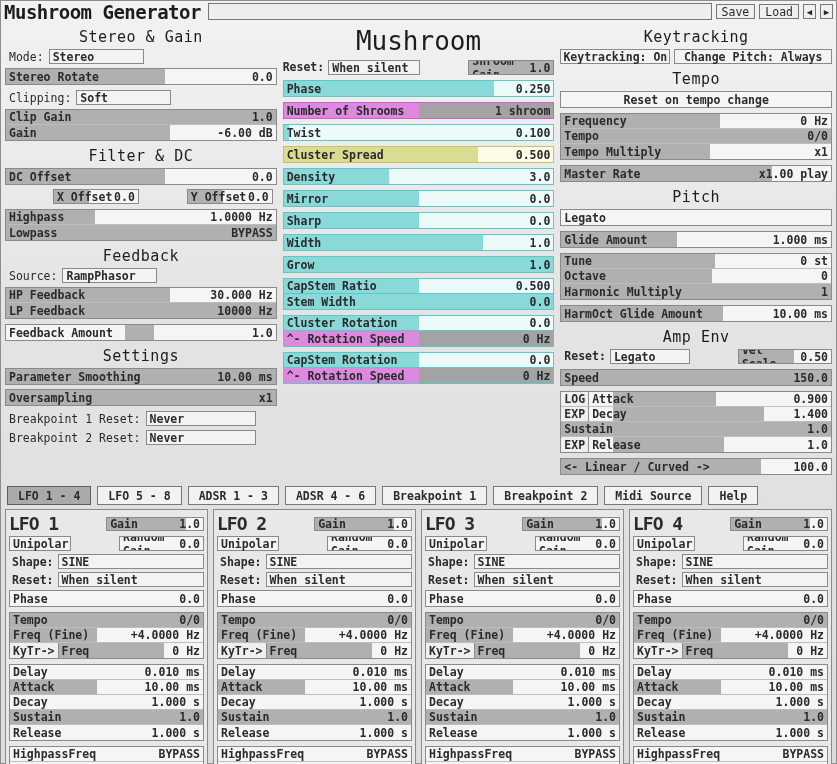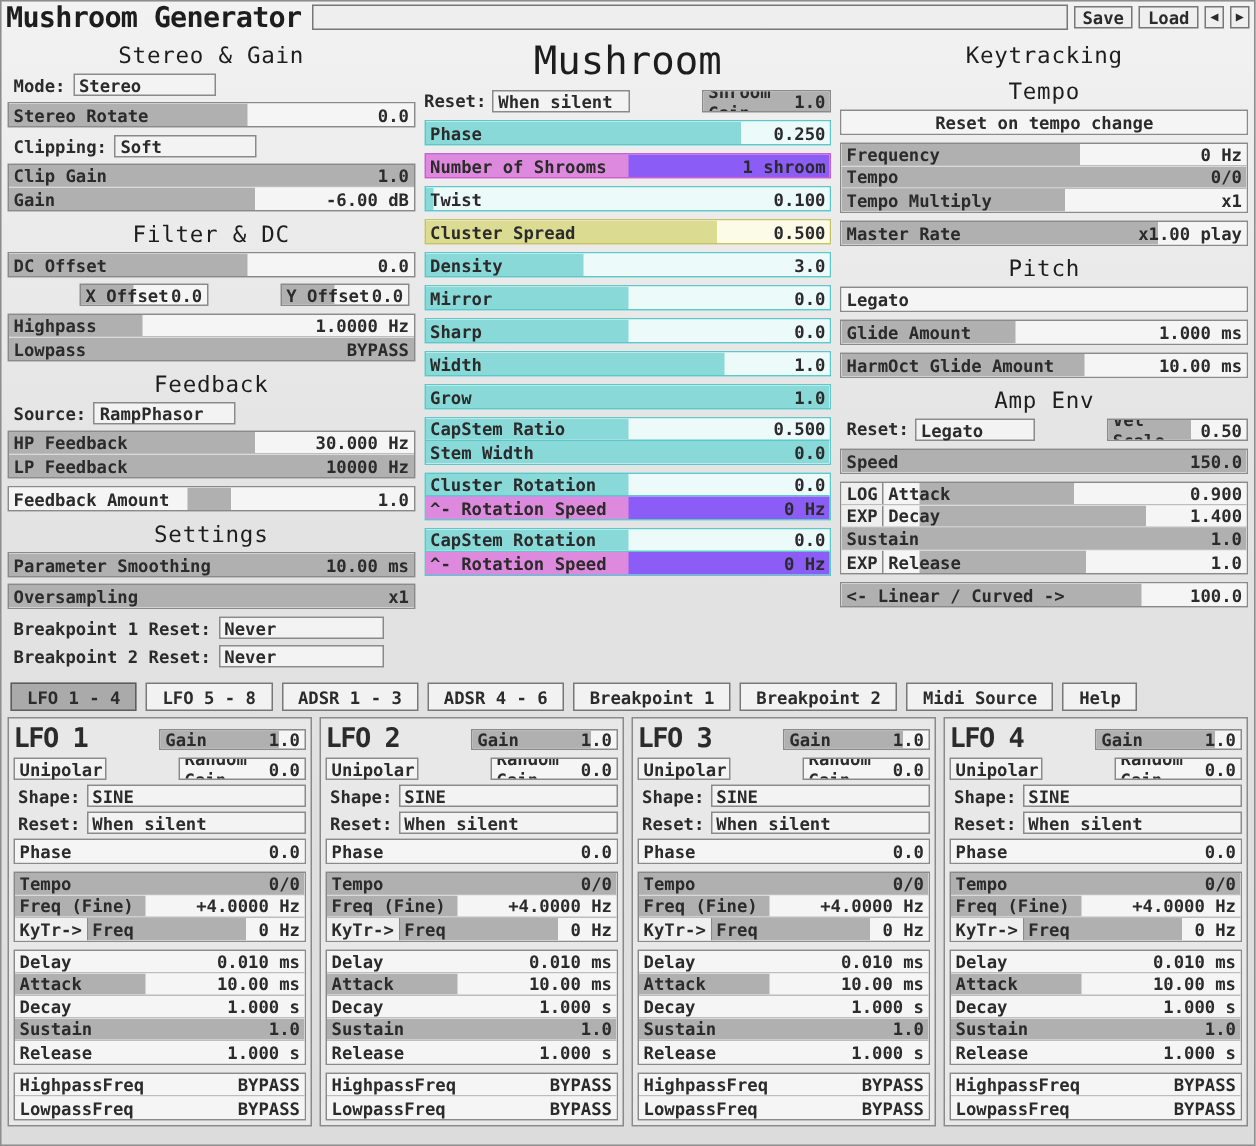--- a/index.html
+++ b/index.html
@@ -14,21 +14,21 @@
   
   #app{
     position:relative;width:837px;height:764px;
     background:linear-gradient(#f2f2f2,#e4e4e4 40%,#dcdcdc);
     border:1px solid #8d8d8d;box-sizing:border-box;
   }
   
   .titlebar{height:21px;display:flex;align-items:center;padding:0 3px;gap:4px;}
   .apptitle{font-size:19px;font-weight:bold;letter-spacing:-0.5px;color:#1d1d1d;white-space:nowrap;}
   .preset-slot{flex:1;height:15px;background:#eeeeee;border:1px solid #777;margin-left:3px;}
-  .tb-btn{height:15px;border:1px solid #777;background:#efefef;padding:0 5px;font-size:11.5px;font-weight:bold;
+  .tb-btn{height:15px;border:1px solid #777;background:#efefef;padding:0 5px;font-size:11.5px;font-weight:normal;
           display:flex;align-items:center;box-sizing:border-box;}
   .tb-arrow{height:15px;border:1px solid #777;background:#efefef;width:13px;display:flex;align-items:center;justify-content:center;font-size:9px;box-sizing:border-box;}
   
   .cols{display:flex;padding:0 4px;gap:6px;}
   .col{width:272px;}
   .col.mid{width:272px;}
   h2.section{
     text-align:center;font-size:15px;font-weight:normal;letter-spacing:0.5px;
     margin:6px 0 3px;color:#1d1d1d;
   }
@@ -50,34 +50,34 @@
   .row .lbl{position:relative;z-index:2;padding-left:3px;font-weight:bold;white-space:nowrap;}
   .row .val{position:relative;z-index:2;margin-left:auto;padding-right:3px;font-weight:bold;white-space:nowrap;}
   
   .splitrow{display:flex;gap:4px;margin-bottom:5px;}
   .cellbox{border:1px solid #8a8a8a;background:#f5f5f5;height:15px;display:flex;align-items:center;
            position:relative;overflow:hidden;box-sizing:border-box;flex:1;margin-left:44px;}
   .cellbox .lbl{position:relative;z-index:2;padding-left:3px;font-weight:bold;}
   .cellbox .val{position:relative;z-index:2;margin-left:auto;padding-right:3px;font-weight:bold;}
   
   .lrow{display:flex;align-items:center;margin-bottom:4px;gap:5px;}
-  .lrow .cap{font-weight:bold;padding-left:4px;}
+  .lrow .cap{font-weight:normal;padding-left:4px;}
   .combo{border:1px solid #8a8a8a;background:#f3f3f3;height:15px;display:flex;align-items:center;
          padding-left:3px;font-weight:bold;box-sizing:border-box;}
   .combo.center{justify-content:center;padding-left:0;}
   
   .tag{border-right:1px solid #8a8a8a;padding:0 3px;font-weight:bold;background:#efefef;
        height:100%;display:flex;align-items:center;z-index:2;position:relative;}
   
   .grp.teal{border-color:#5ec8c8;}
   .row.teal{background:#edfafa;}
   .row.teal .fill{background:#8ad9d9;}
   .row.teal{border-bottom-color:#5ec8c8;}
   .grp.magenta{border-color:#cc5fcc;}
-  .row.magenta{background:#8b5cf6;}
+  .row.magenta{background:#a3a3a3;}
   .row.magenta .fill{background:#dd8ade;}
   .row.magenta{border-bottom-color:#cc5fcc;}
   .grp.khaki{border-color:#c5c464;}
   .row.khaki{background:#fcfbe8;}
   .row.khaki .fill{background:#dcdb92;}
   
   .tabbar{display:flex;gap:6px;padding:6px 6px 4px;}
   .tab{border:1px solid #777;background:#f2f2f2;height:19px;min-width:40px;
        display:flex;align-items:center;justify-content:center;padding:0 10px;
        font-weight:bold;font-size:11.5px;box-sizing:border-box;}
@@ -348,20 +348,24 @@
               <span class="lbl">^- Rotation Speed</span>
               <span class="val">0 Hz</span>
             </div>
           </div>
         </div>
     </div>
 
     <div class="col">
 
       <h2 class="section">Keytracking</h2>
+      <div class="splitrow">
+        <span class="combo center" style="flex:0 0 110px">Keytracking: On</span>
+        <span class="combo center" style="flex:1">Change Pitch: Always</span>
+      </div>
 
       <h2 class="section">Tempo</h2>
       <div class="grp">
         <div class="row" style="justify-content:flex-end">
           <span class="lbl" style="padding-left:0;margin:0 auto">Reset on tempo change</span>
         </div>
       </div>
 
       <div class="grp">
         <div class="row">
@@ -393,20 +397,37 @@
       <div class="grp">
         <div class="row">
           <span class="lbl">Legato</span>
         </div>
       </div>
       <div class="grp">
         <div class="row">
           <div class="fill" style="width:43%"></div>
           <span class="lbl">Glide Amount</span>
           <span class="val">1.000 ms</span>
+        </div>
+      </div>
+      <div class="grp">
+        <div class="row">
+          <div class="fill" style="width:57%"></div>
+          <span class="lbl">Tune</span>
+          <span class="val">0 st</span>
+        </div>
+        <div class="row">
+          <div class="fill" style="width:56%"></div>
+          <span class="lbl">Octave</span>
+          <span class="val">0</span>
+        </div>
+        <div class="row">
+          <div class="fill" style="width:100%"></div>
+          <span class="lbl">Harmonic Multiply</span>
+          <span class="val">1</span>
         </div>
       </div>
       <div class="grp">
         <div class="row">
           <div class="fill" style="width:60%"></div>
           <span class="lbl">HarmOct Glide Amount</span>
           <span class="val">10.00 ms</span>
         </div>
       </div>
 

